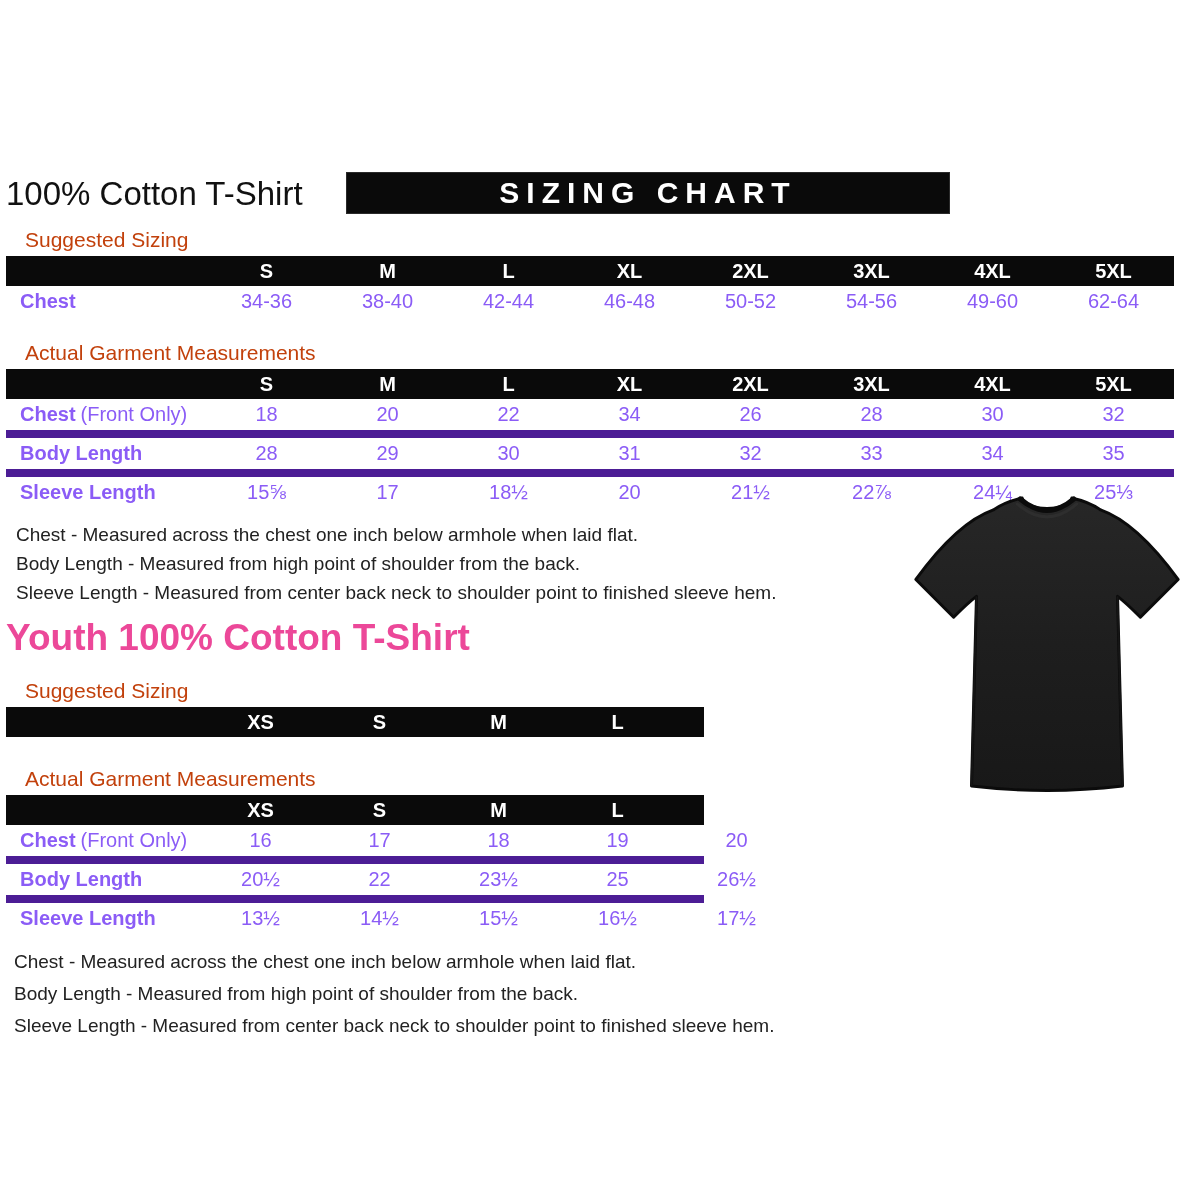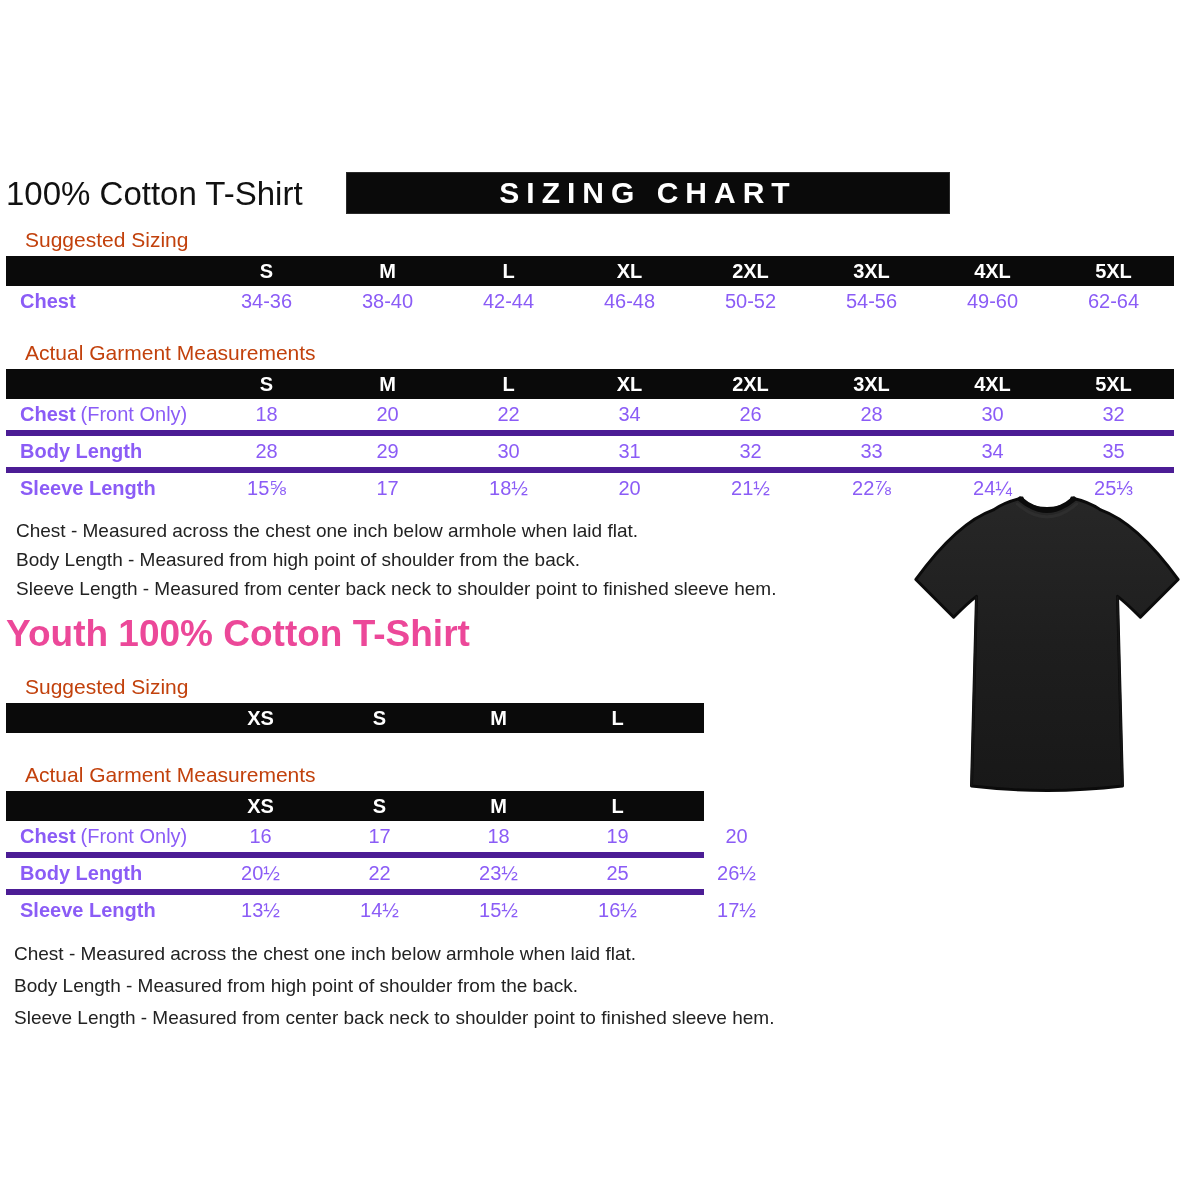--- a/index.html
+++ b/index.html
@@ -40,21 +40,21 @@
   }
   .data-row{height:31px;}
   .cell{
     font-size:20px;display:flex;align-items:center;justify-content:center;
     color:#8b5cf6;
   }
   .row-label{
     justify-content:flex-start;padding-left:14px;font-weight:700;white-space:nowrap;
   }
   .row-label .suffix{font-weight:400;margin-left:5px;}
-  .sep{border-top:6px solid #4c1d95;}
+  .sep{border-top:8px solid #4c1d95;}
 
   
   .notes{margin-top:12px;}
   .note{font-size:19px;line-height:29px;color:#222;padding-left:10px;}
   .notes-bottom .note{line-height:32px;padding-left:8px;}
 
   
   .youth-title{font-size:37px;font-weight:700;color:#ec4899;margin:10px 0 20px 0;}
 
   

